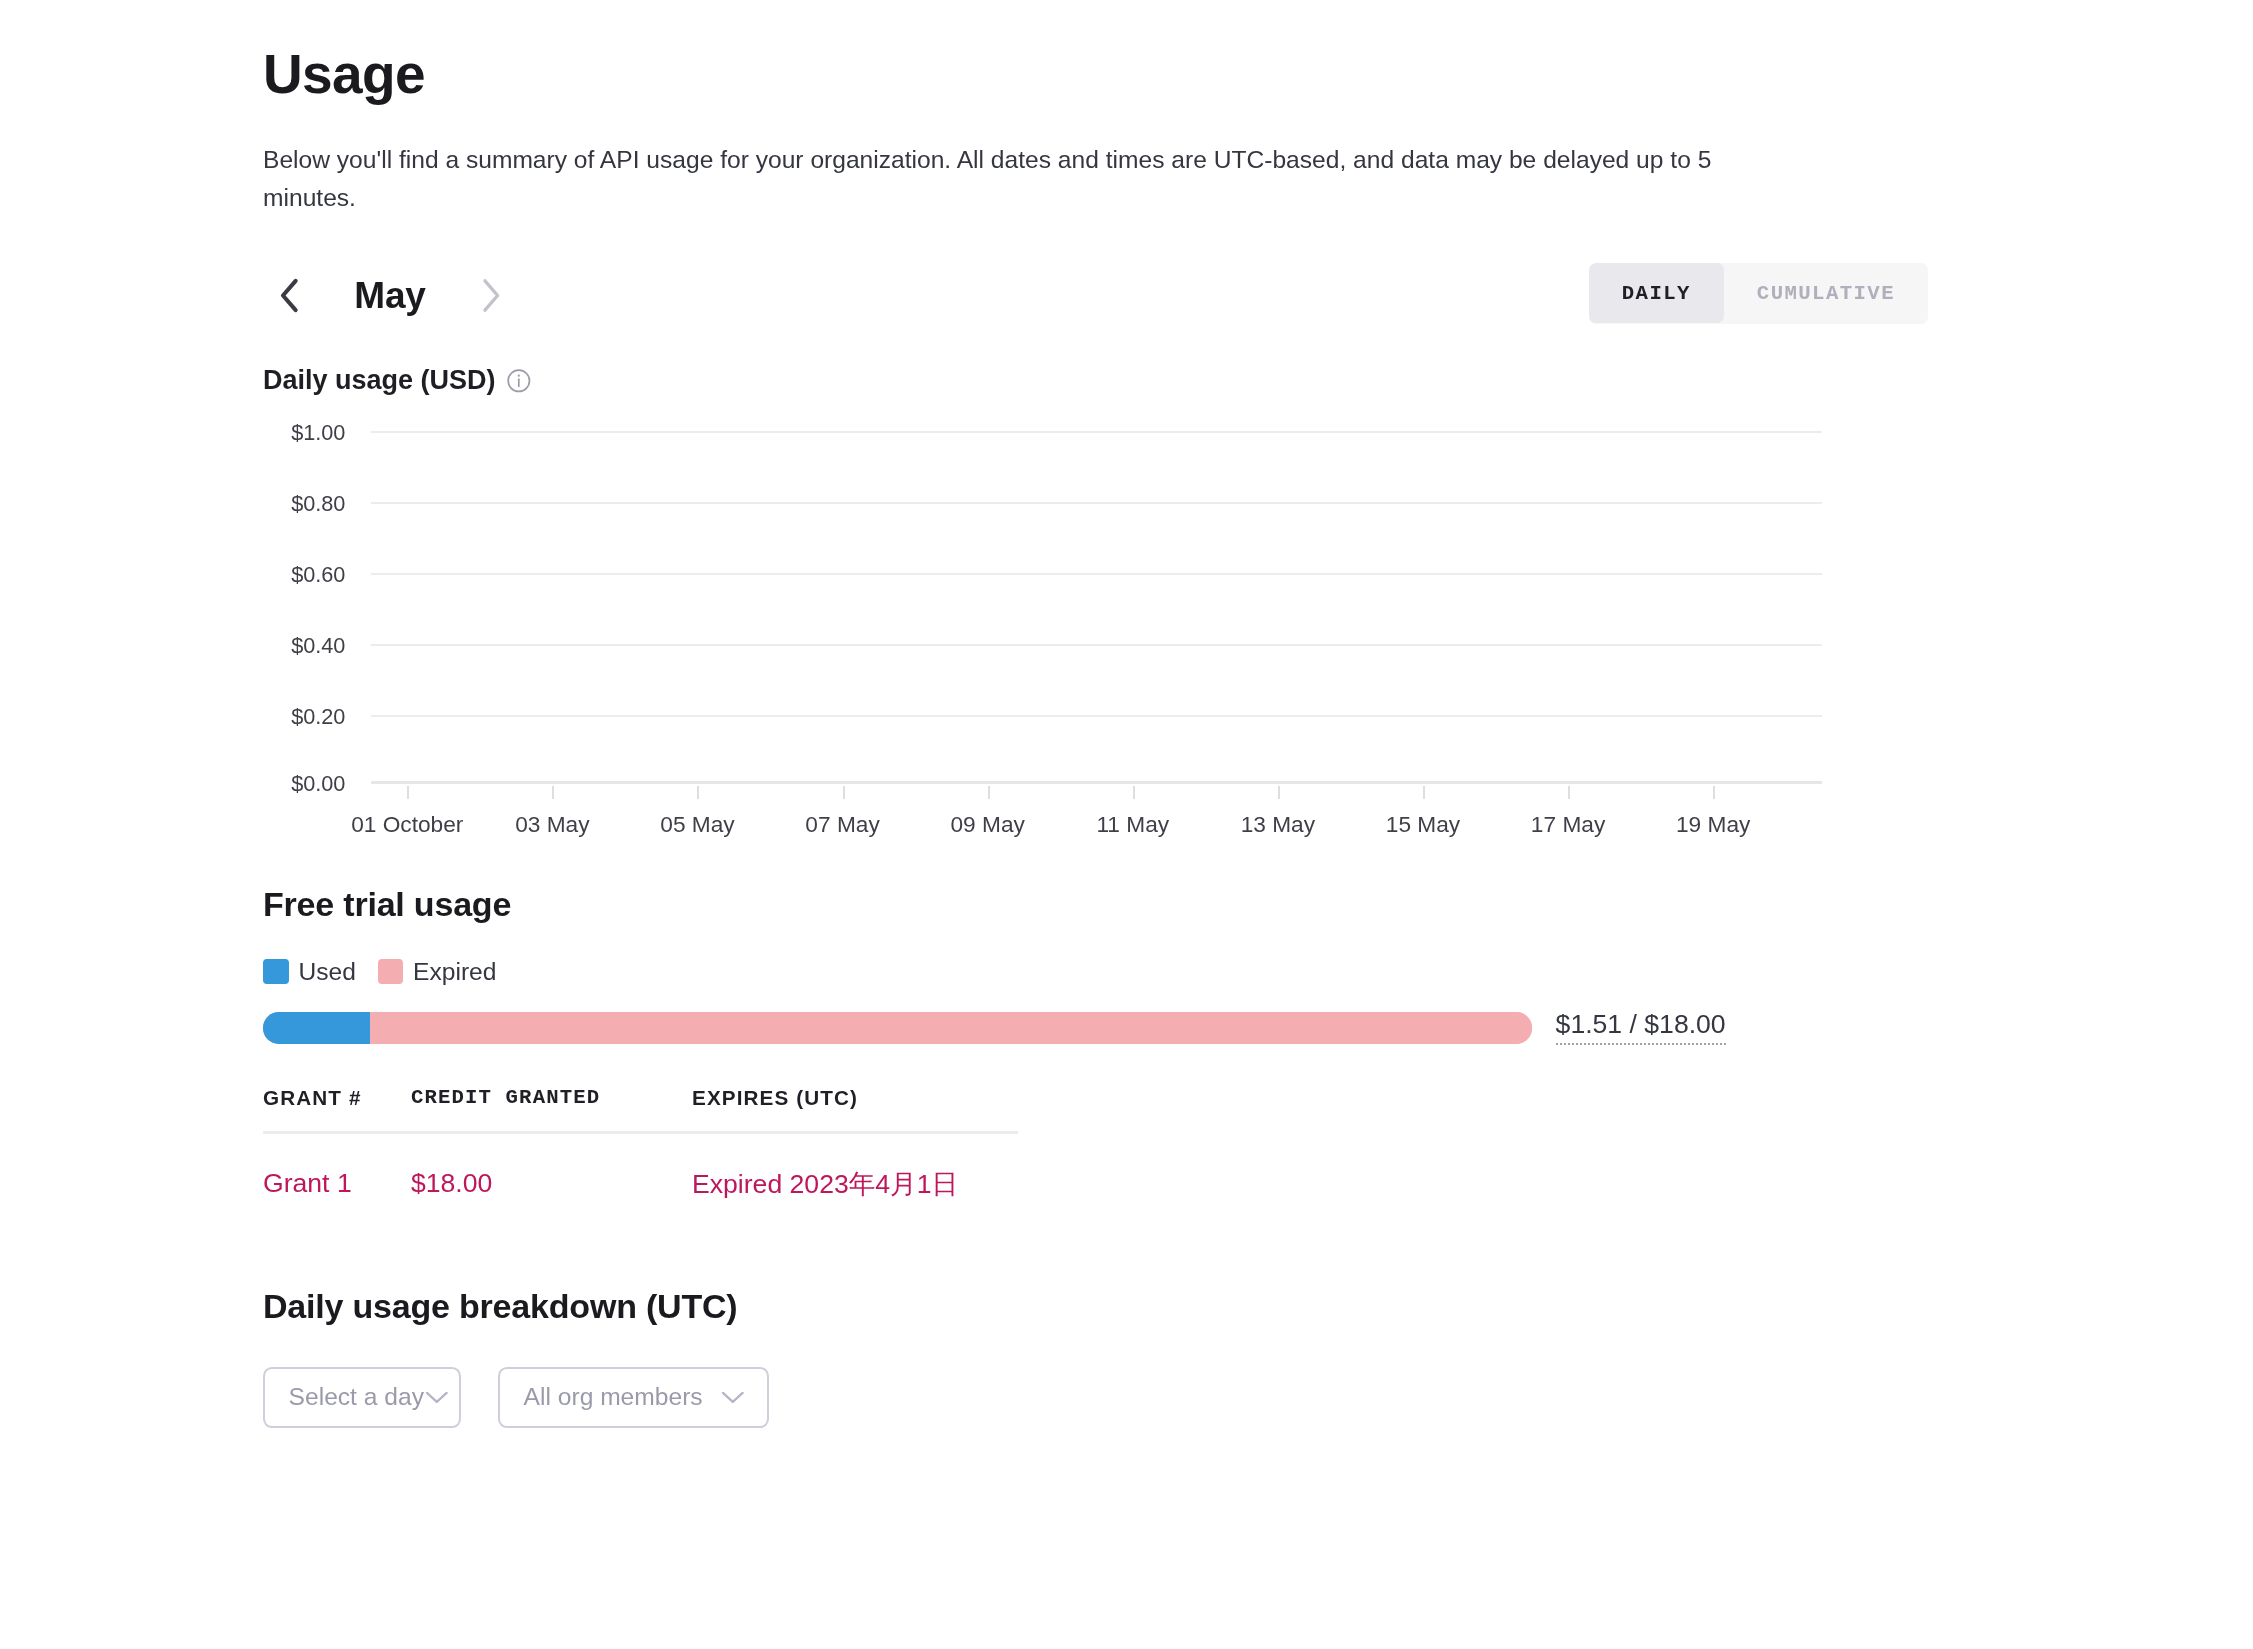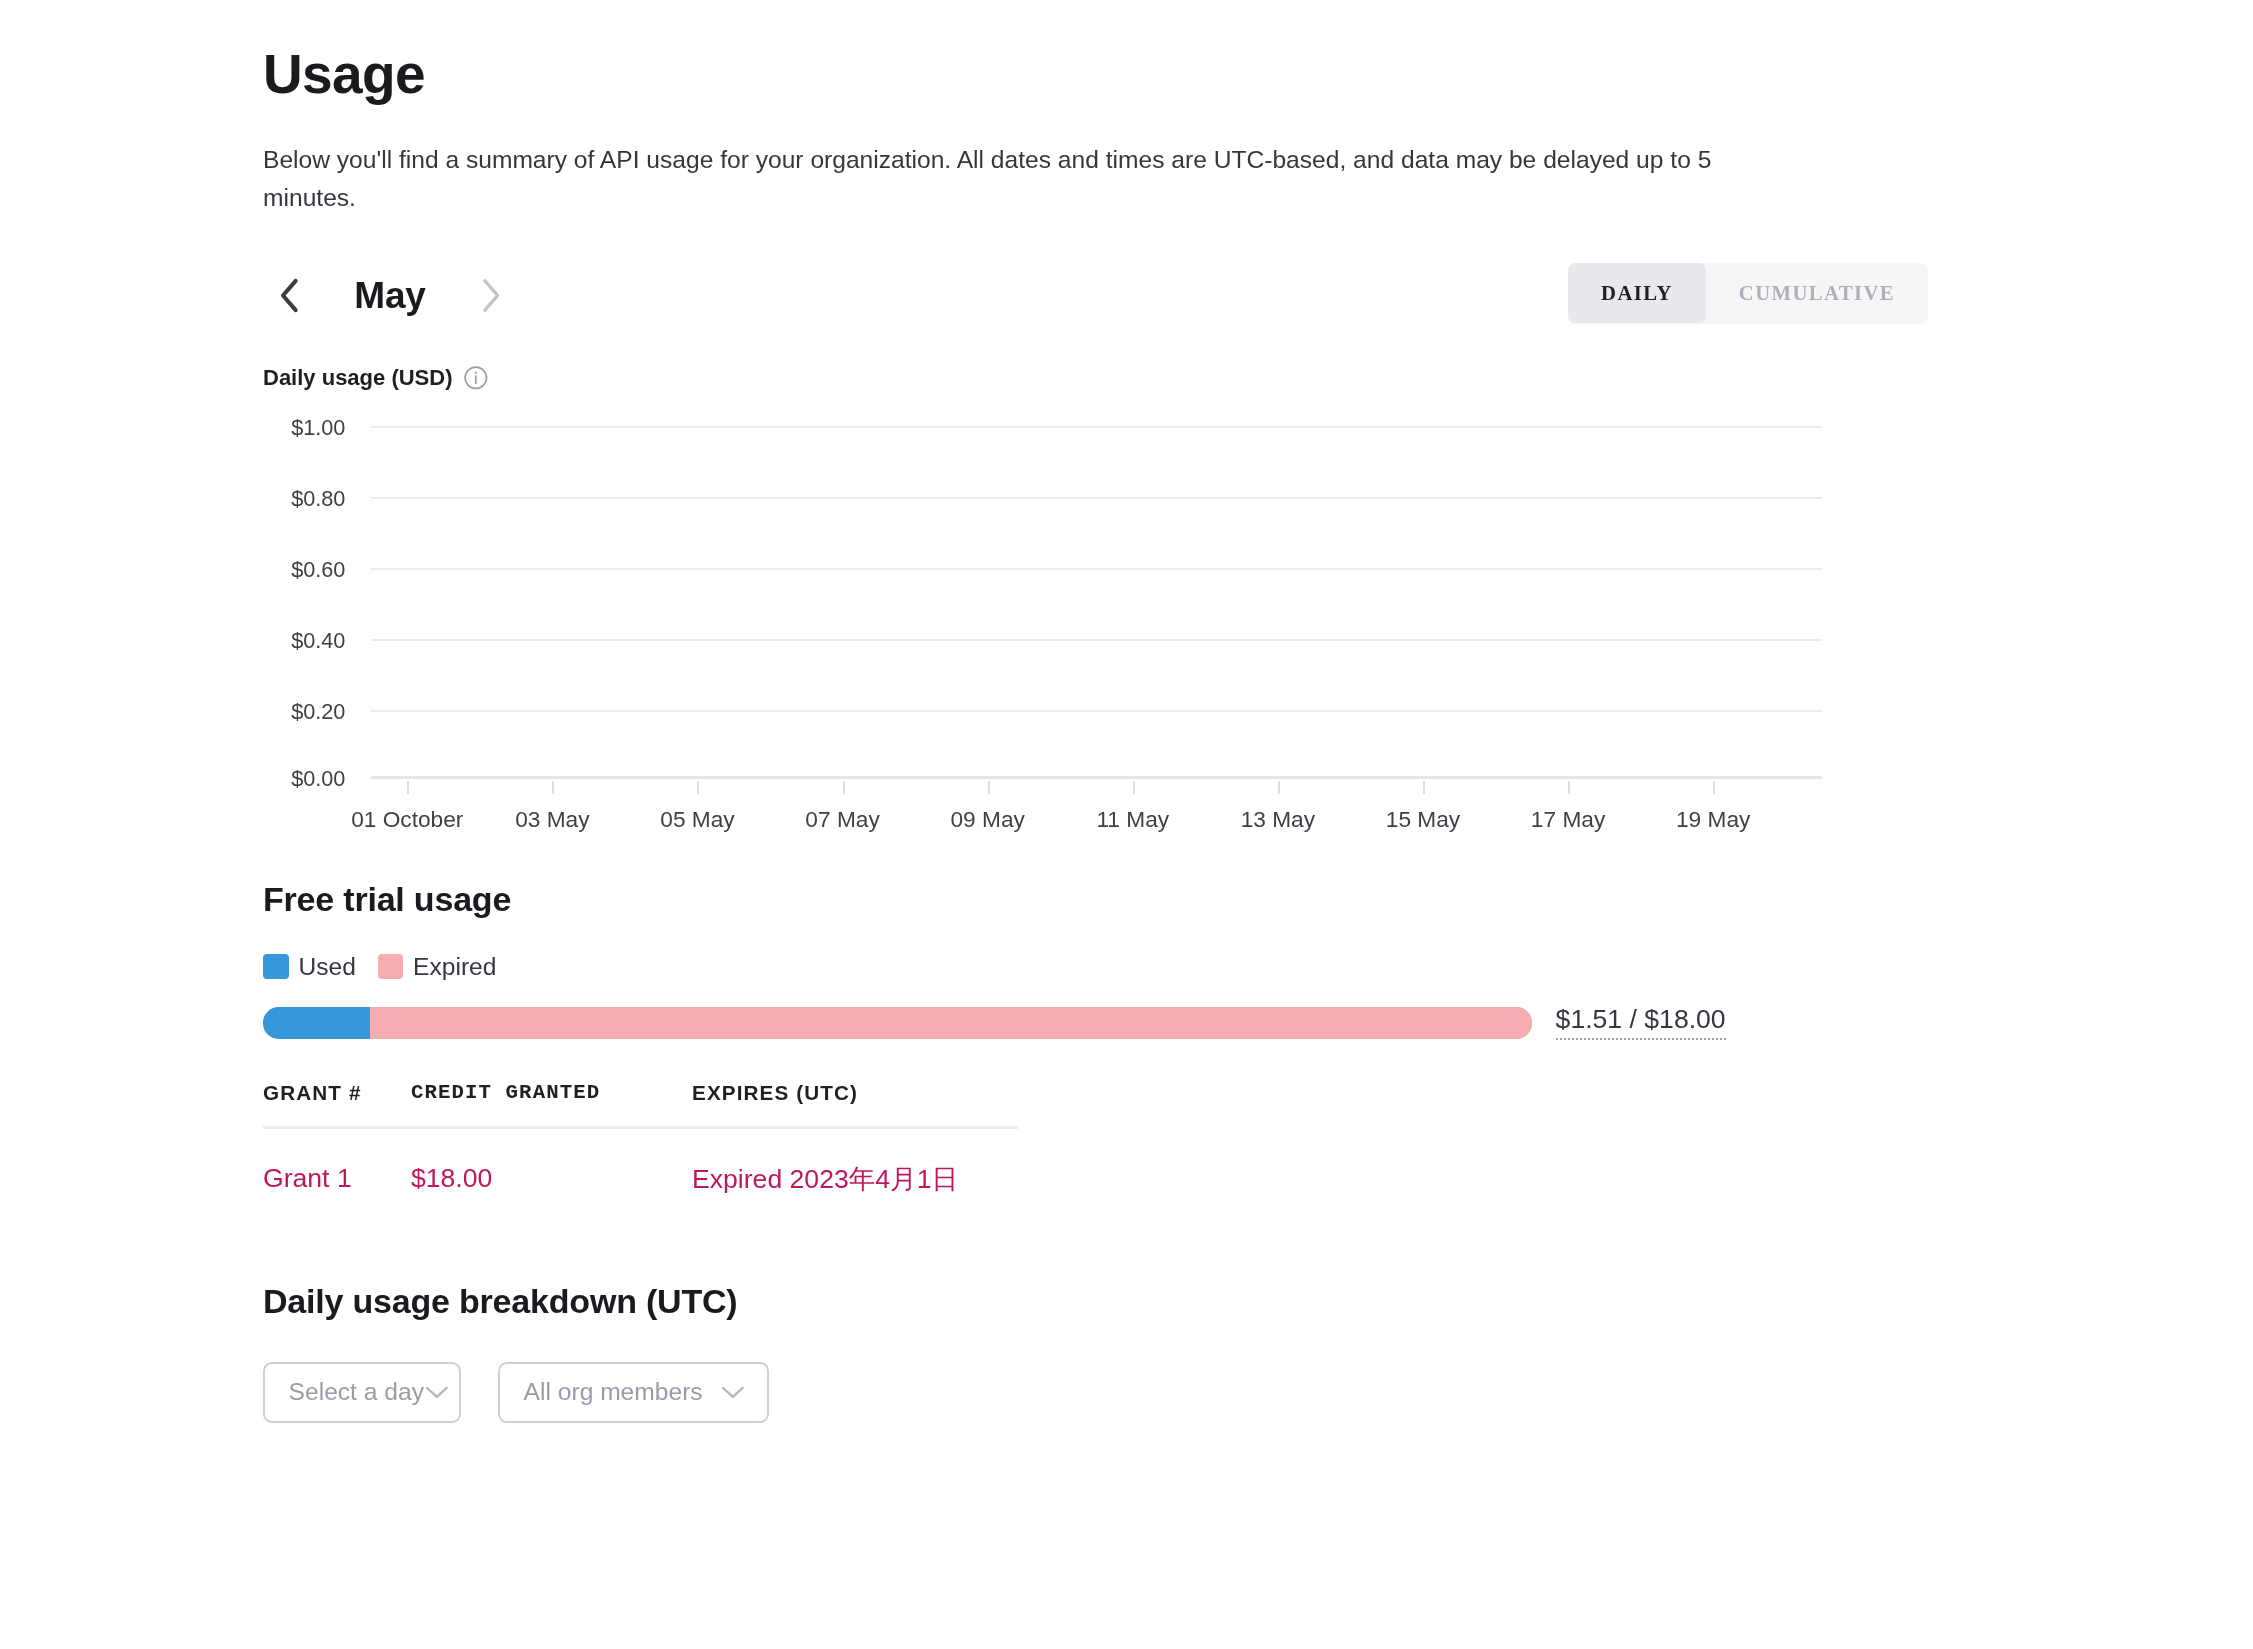--- a/index.html
+++ b/index.html
@@ -84,21 +84,21 @@
     top: 2px;
     display: flex;
     background: #f6f6f7;
     border-radius: 6.9px;
     overflow: hidden;
     height: 61px;
   }
   .seg-btn {
     border: none;
     background: transparent;
-    font-family: Liberation Serif, serif;
+    font-family: Liberation Mono, monospace;
     font-size: 20.7px;
     font-weight: 700;
     letter-spacing: 1.4px;
     padding: 0 33px;
     cursor: pointer;
     color: #b0b0bd;
     height: 60px;
     display: flex;
     align-items: center;
   }
@@ -109,21 +109,21 @@
   }
 
   
   .chart-title-row {
     display: flex;
     align-items: center;
     margin-top: 35px;
     gap: 10.8px;
   }
   .chart-title {
-    font-size: 22px;
+    font-size: 27px;
     font-weight: 700;
     color: #1e1e24;
   }
   .info-icon {
     width: 25.6px;
     height: 25.6px;
     display: block;
   }
 
   .chart-wrap {

